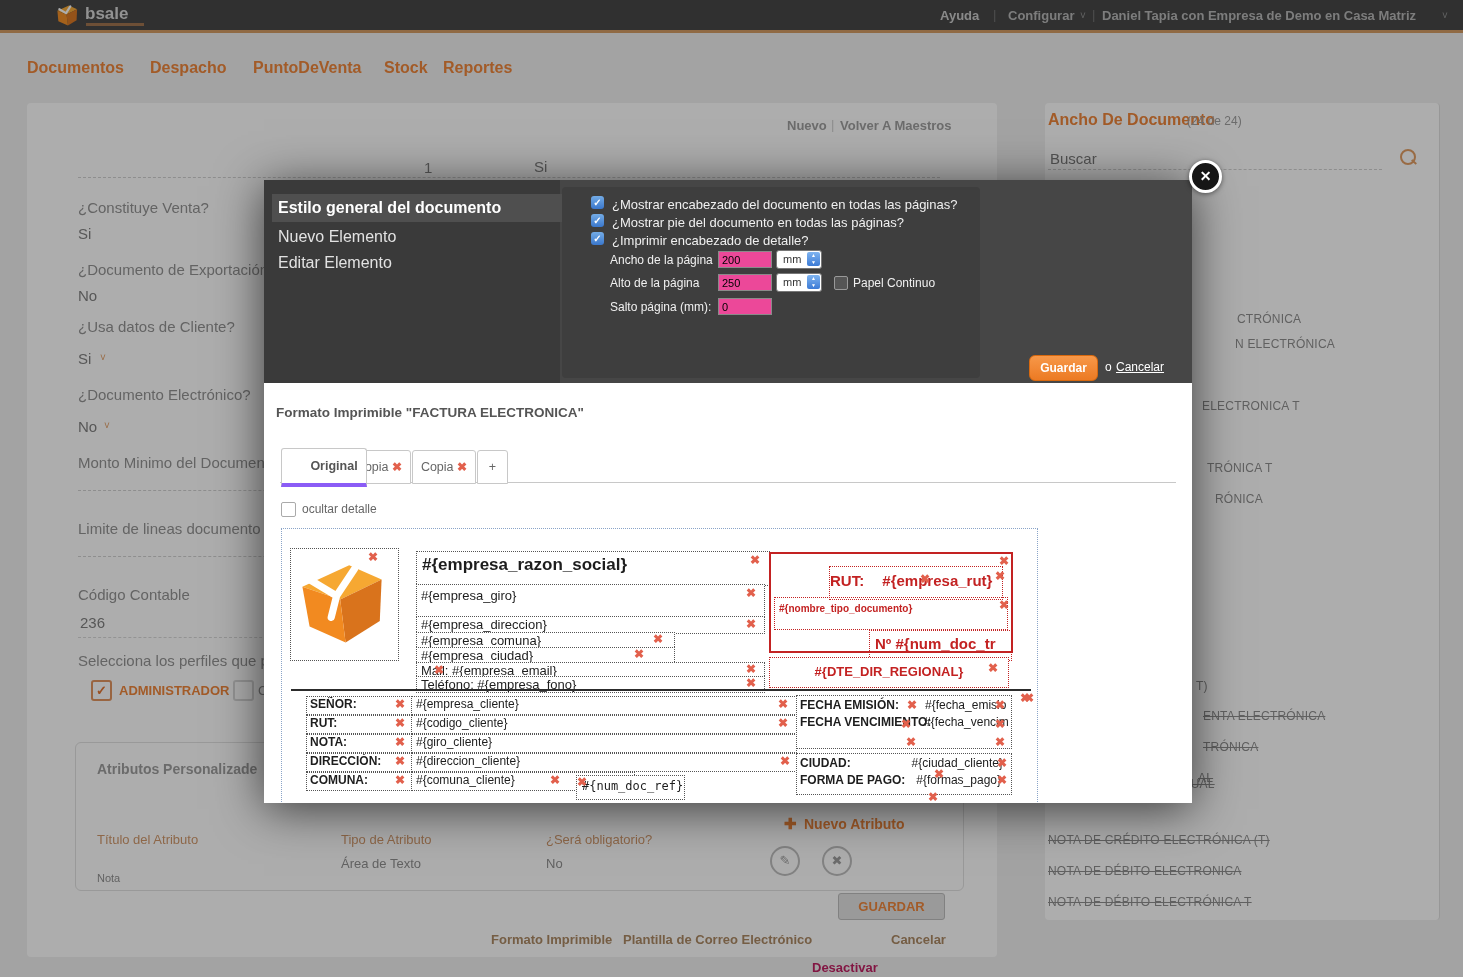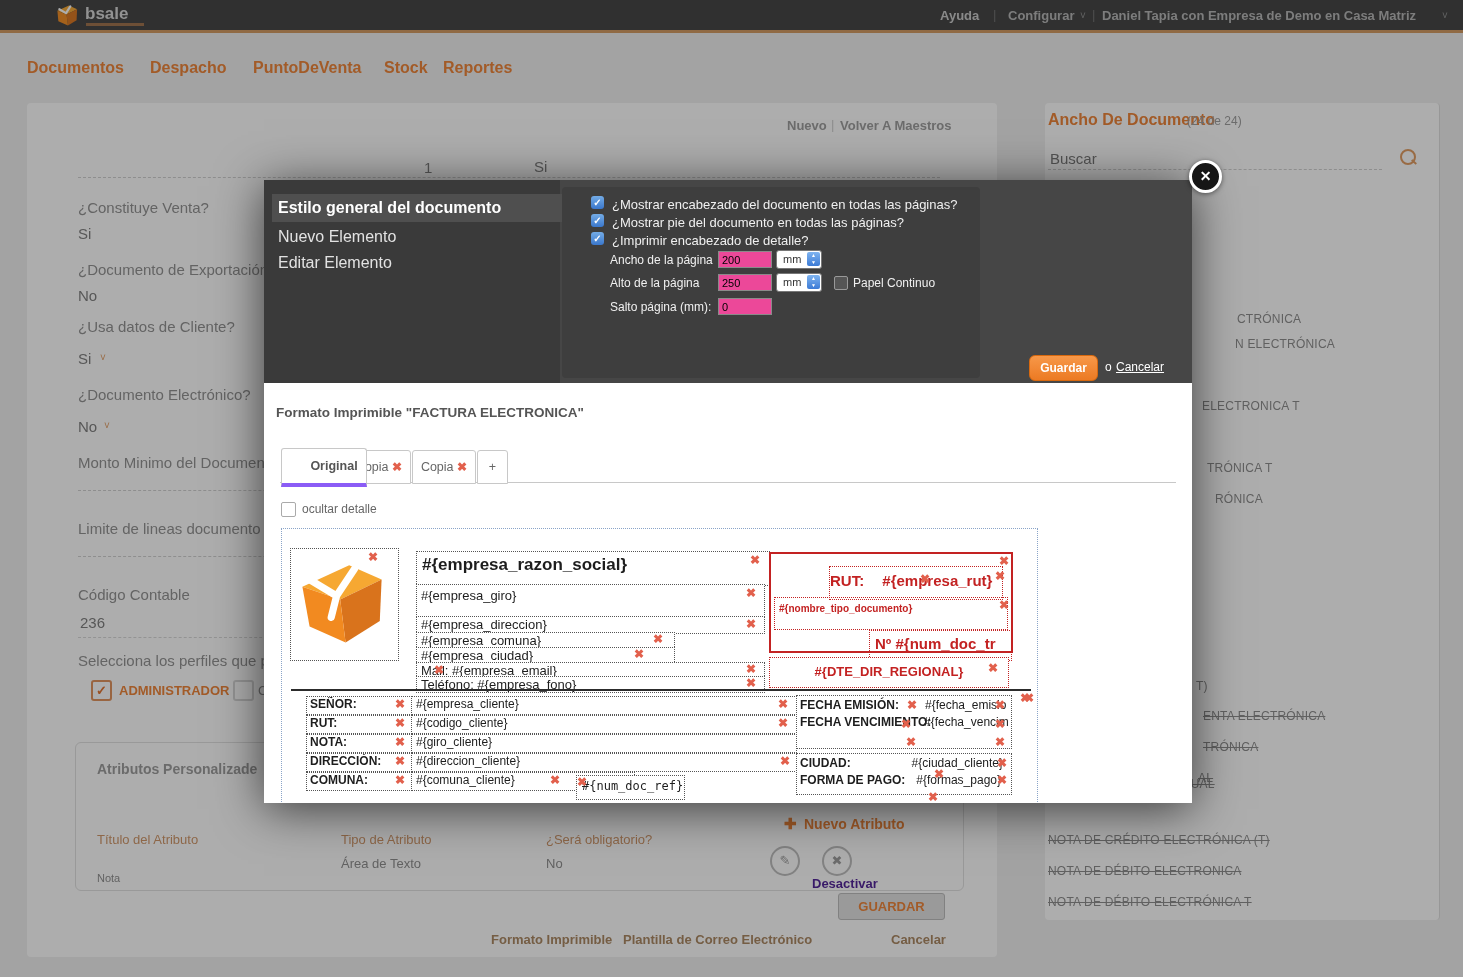--- a/index.html
+++ b/index.html
@@ -149,21 +149,21 @@
   <div class="abs" style="left:97px;top:856px;font-size:11px;color:#8c8c8c;margin-top:16px;">Nota</div>
   <div class="abs" style="left:341px;top:856px;font-size:13px;color:#8c8c8c;">Área de Texto</div>
   <div class="abs" style="left:546px;top:856px;font-size:13px;color:#8c8c8c;">No</div>
   <div class="icircle" style="left:770px;top:846px;">✎</div>
   <div class="icircle" style="left:822px;top:846px;">✖</div>
 
   <div class="abs" style="left:838px;top:893px;width:105px;height:25px;background:#e2e2e2;border:1px solid #bcbcbc;border-radius:3px;color:#ef8234;font-weight:bold;font-size:13px;text-align:center;line-height:25px;">GUARDAR</div>
 
   <div class="abs" style="left:491px;top:932px;font-size:13px;font-weight:bold;color:#a9855e;">Formato Imprimible</div>
   <div class="abs" style="left:623px;top:932px;font-size:13px;font-weight:bold;color:#a9855e;">Plantilla de Correo Electrónico</div>
-  <div class="abs" style="left:812px;top:876px;font-size:13px;font-weight:bold;color:#4c1d95;">Desactivar</div>
+  <div class="abs" style="left:812px;top:960px;font-size:13px;font-weight:bold;color:#be185d;">Desactivar</div>
   <div class="abs" style="left:891px;top:932px;font-size:13px;font-weight:bold;color:#a9855e;">Cancelar</div>
 
   <div class="abs card" style="left:1045px;top:103px;width:394px;height:817px;border-right:1px solid #ddd;"></div>
   <div class="abs or-bold" style="left:1048px;top:111px;font-size:16px;">Ancho De Documento</div>
   <div class="abs" style="left:1187px;top:114px;font-size:12px;color:#9b9b9b;">(24 de 24)</div>
   <input class="abs" style="left: 1048px; top: 147px; width: 330px; height: 20px; border-top: none; border-right: none; border-left: none; border-image: initial; border-bottom: 1px dashed rgb(207, 207, 207); background: transparent; font-size: 15px; color: rgb(140, 140, 140); font-family: &quot;Liberation Sans&quot;, sans-serif;" placeholder="Buscar">
   <div class="abs" style="left:1400px;top:149px;width:12px;height:12px;border:2px solid #e09a5f;border-radius:50%;"></div>
   <div class="abs" style="left:1411px;top:161px;width:6px;height:2px;background:#e09a5f;transform:rotate(40deg);"></div>
 
   <div class="abs sb-item" style="left:1237px;top:306px;margin-top:6px;">CTRÓNICA</div>

